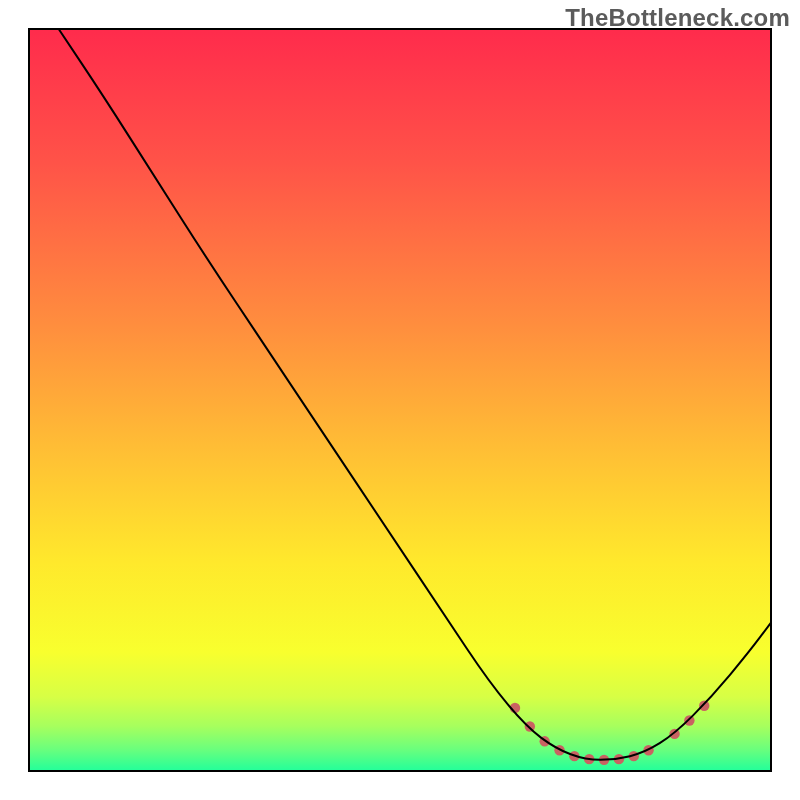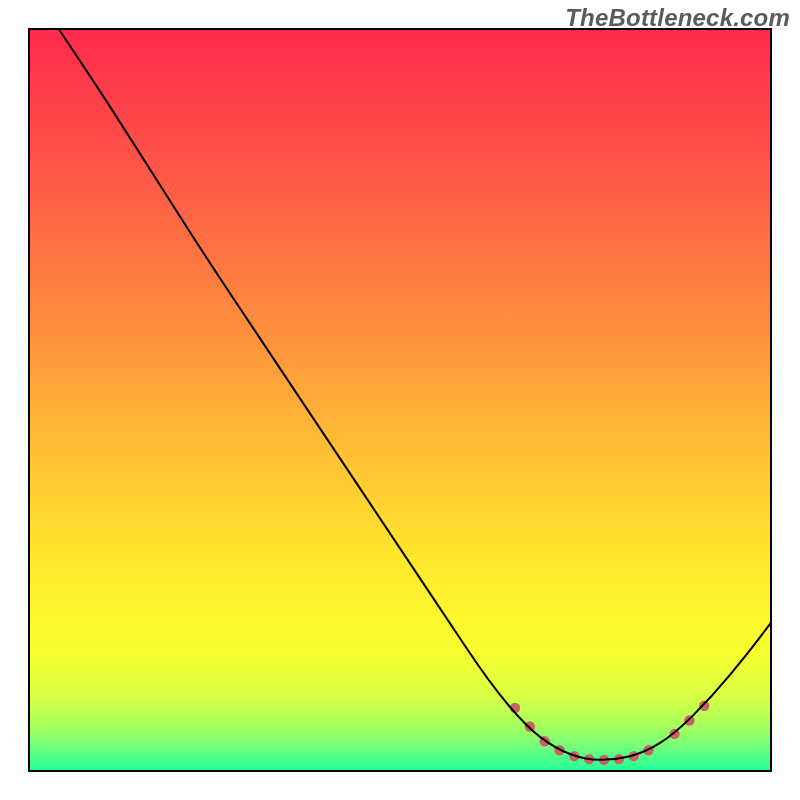--- a/index.html
+++ b/index.html
@@ -7,21 +7,20 @@
     padding: 0;
     width: 800px;
     height: 800px;
     background: #ffffff;
     font-family: Arial, Helvetica, sans-serif;
   }
   .chart-container {
     position: relative;
     width: 800px;
     height: 684px;
-    font-style: italic;
   }
   .watermark {
     position: absolute;
     top: 4px;
     right: 10px;
     font-size: 24px;
     font-weight: bold;
     color: #5b5b5b;
     letter-spacing: 0.2px;
     z-index: 10;

